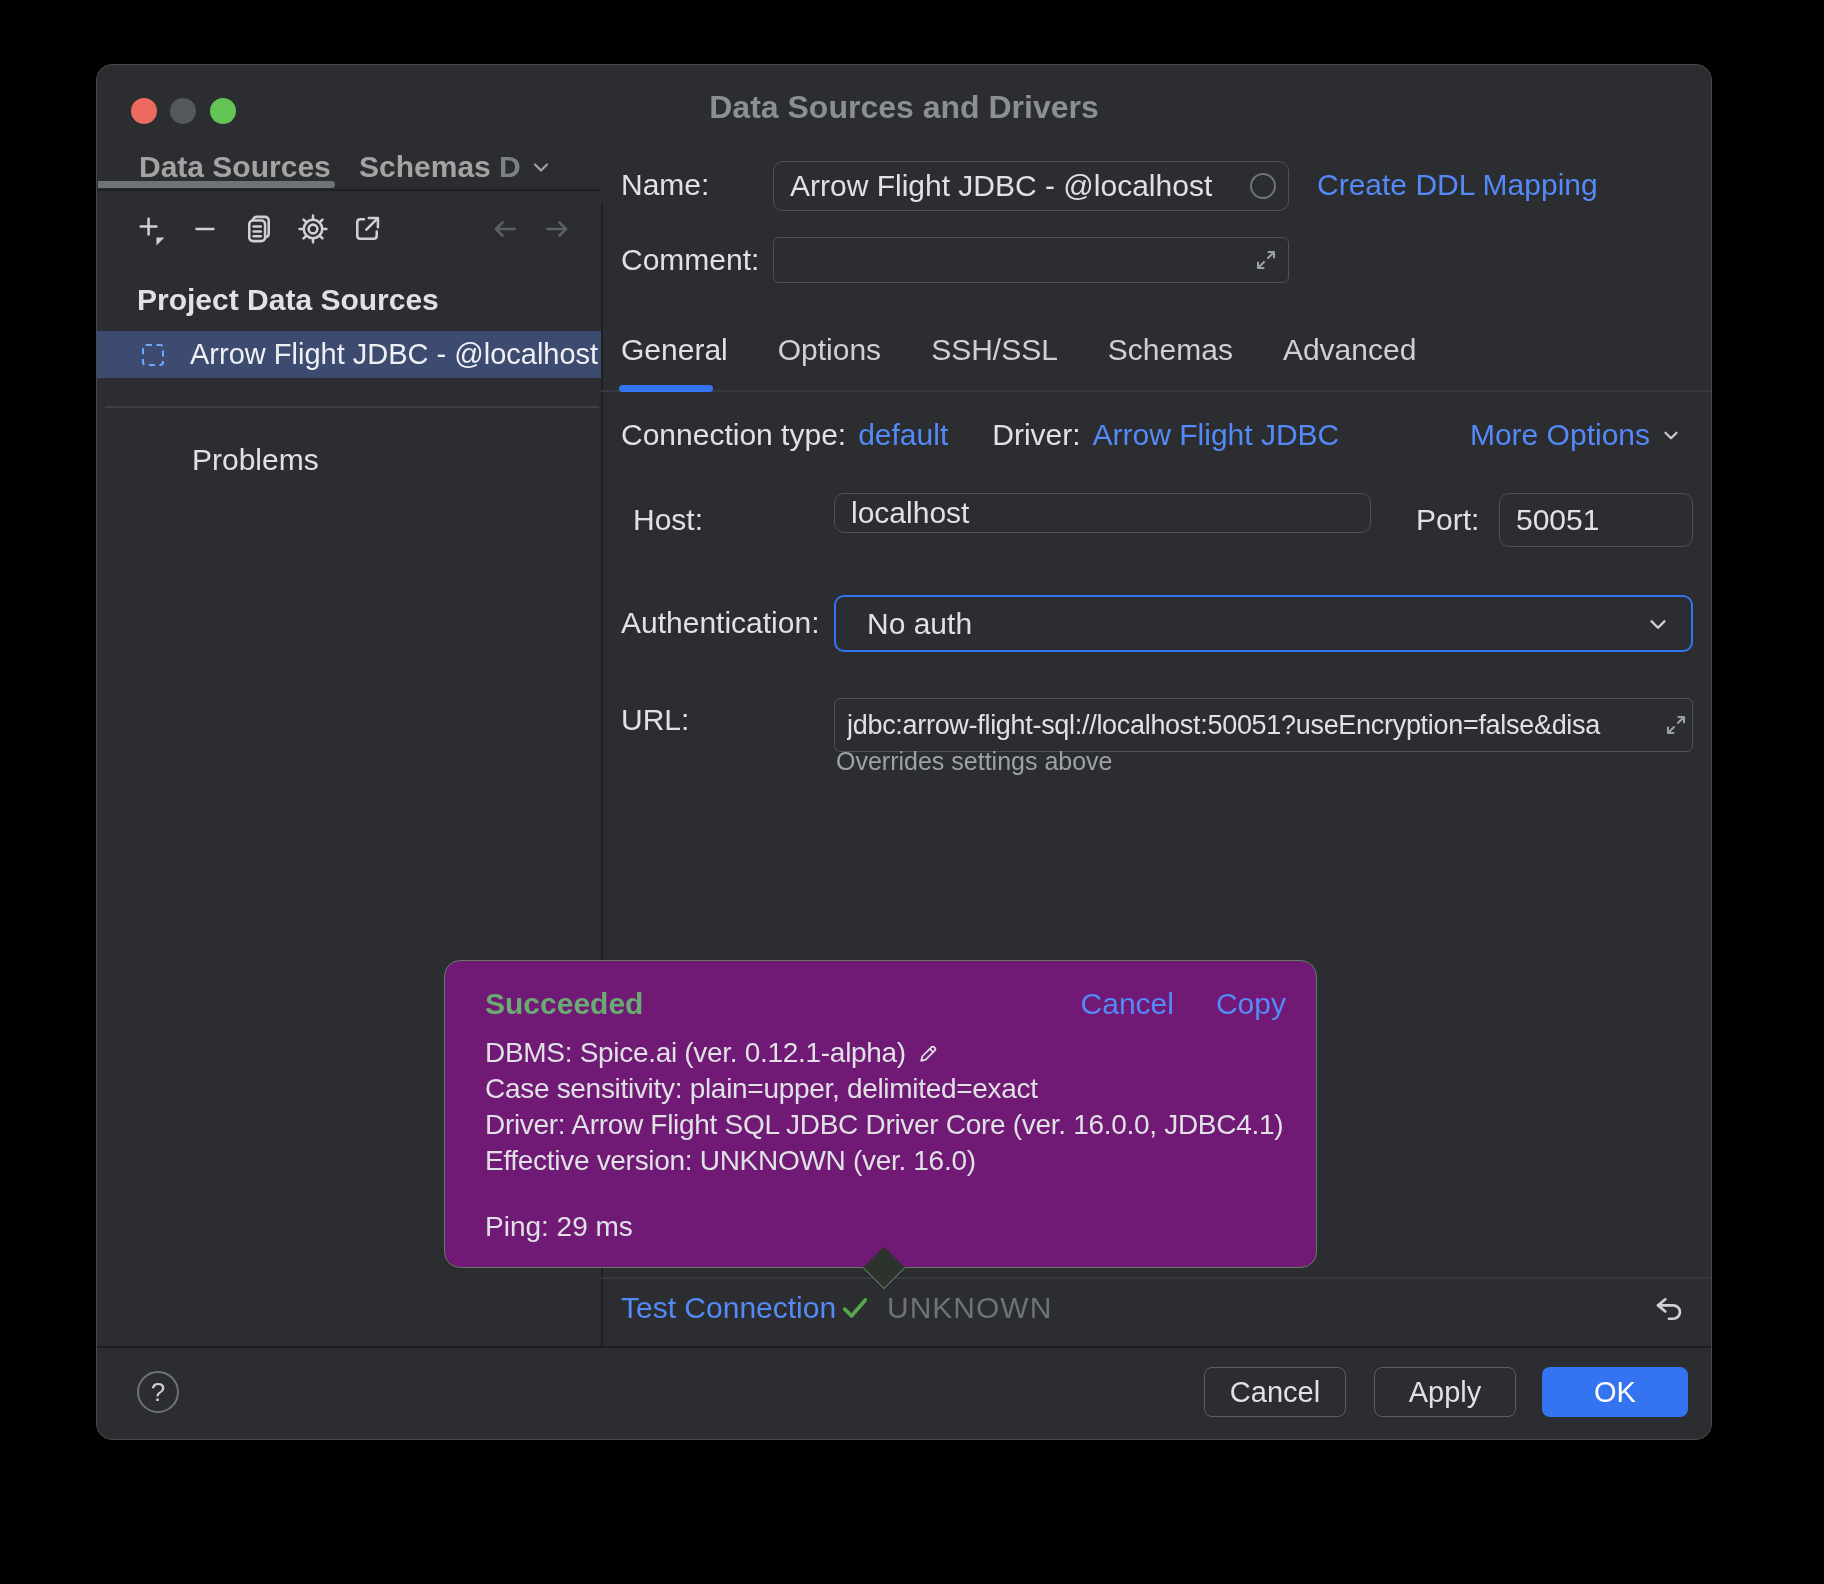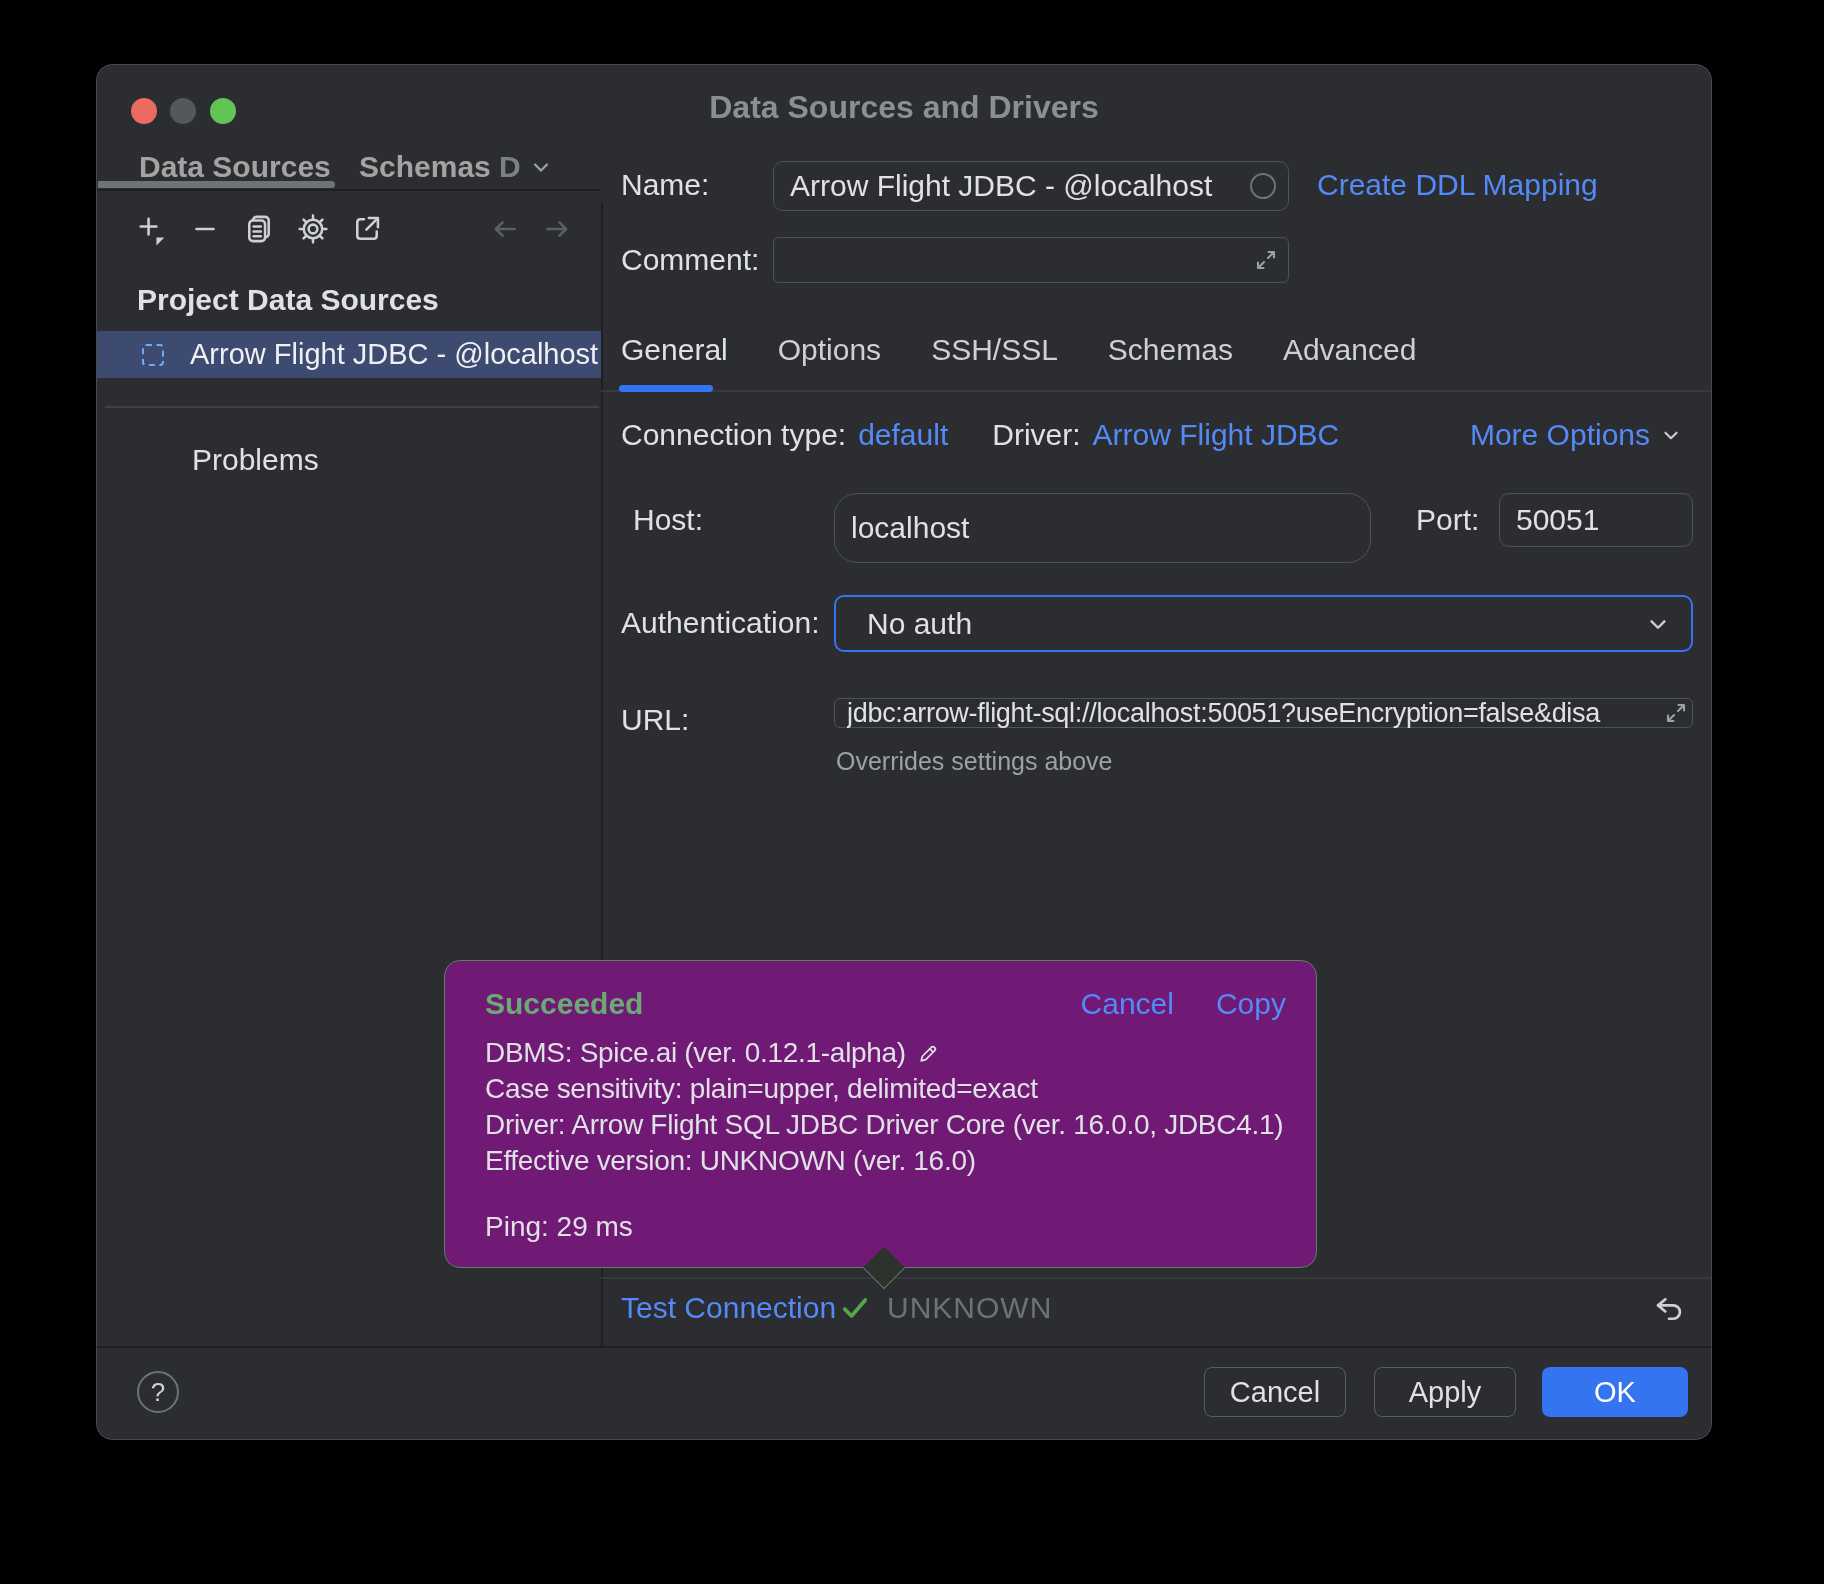--- a/index.html
+++ b/index.html
@@ -201,38 +201,38 @@
       <span class="link" style="margin-left:12px;">Arrow Flight JDBC</span>
     </div>
     <div class="more-opts">
       <span>More Options</span>
       <svg width="26" height="26" viewBox="0 0 28 28">
           <path d="M8 11.5l6 6 6-6"></path>
         </svg>
     </div>
 
     <div class="lbl" style="left:524px; top:438px;margin-left:12px;">Host:</div>
-    <div class="box" style="left:737px; top:428px; width:537px; height:70px;border-radius:23px;">
+    <div class="box" style="left:737px; top:428px; width:537px; height:40px;">
       <input value="localhost" style="">
     </div>
     <div class="lbl" style="left:1319px; top:438px;">Port:</div>
     <div class="box" style="left:1402px; top:428px; width:194px; height:54px;">
       <input value="50051" style="">
     </div>
 
     <div class="lbl" style="left:524px; top:541px;">Authentication:</div>
     <div class="select">
       <span class="val">No auth</span>
       <svg width="30" height="30" viewBox="0 0 28 28">
           <path d="M8 11.5l6 6 6-6"></path>
         </svg>
     </div>
 
     <div class="lbl" style="left:524px; top:638px;">URL:</div>
-    <div class="box url-box" style="left:737px; top:633px; width:859px; height:30px; border-radius:6px;">
+    <div class="box url-box" style="left:737px; top:633px; width:859px; height:54px; border-radius:6px;">
       <input value="jdbc:arrow-flight-sql://localhost:50051?useEncryption=false&amp;disa" style="">
       <span class="mini" style="margin-right:2px; display:flex;">
         <svg width="28" height="28" viewBox="0 0 28 28">
           <path d="M16.5 6H22v5.5M22 6l-6 6M11.5 22H6v-5.5M6 22l6-6"></path>
         </svg>
       </span>
     </div>
     <div class="hint">Overrides settings above</div>
 
     <div class="popup">

